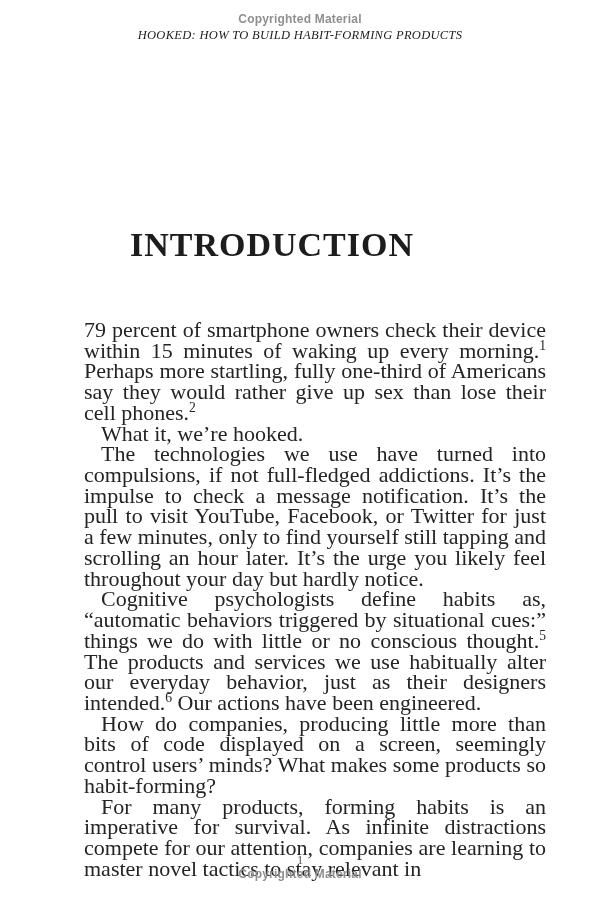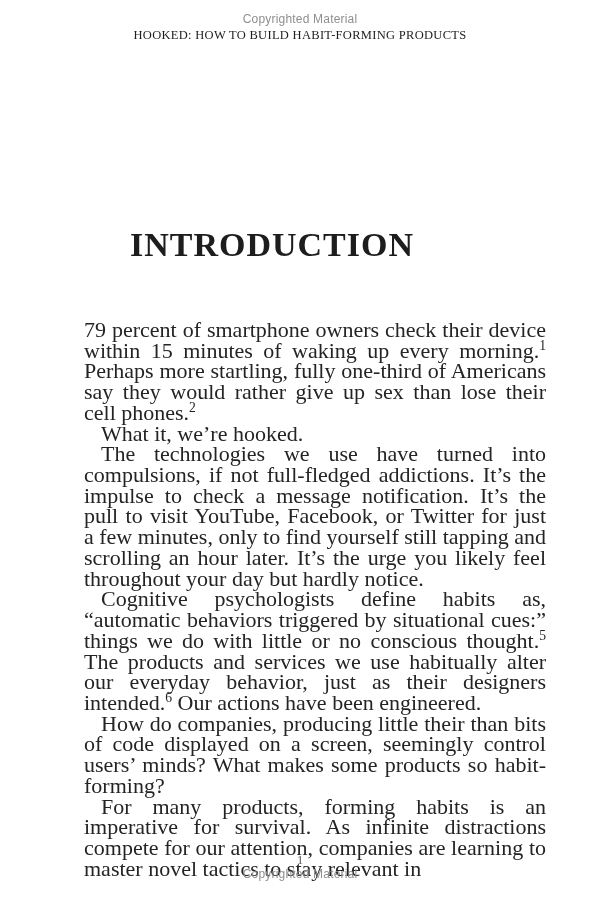--- a/index.html
+++ b/index.html
@@ -14,38 +14,39 @@
     background: #ffffff;
     overflow: hidden;
     font-family: "Liberation Serif", serif;
   }
   .notice {
     position: absolute;
     left: 0;
     width: 600px;
     text-align: center;
     font-family: "Liberation Sans", sans-serif;
-    font-weight: normal;
+    font-weight: bold;
     font-size: 12px;
     color: #8f8f8f;
     letter-spacing: 0.2px;
   }
   .notice-top { top: 12px; }
   .notice-bottom { top: 867px; }
   .running-header {
     position: absolute;
     top: 28px;
     left: 0;
     width: 600px;
     text-align: center;
     font-family: "Liberation Serif", serif;
     font-size: 12.5px;
     color: #1d1d1d;
     letter-spacing: 0.3px;
     white-space: nowrap;
+    font-style: italic;
   }
   .chapter-title {
     position: absolute;
     top: 226px;
     left: 0;
     width: 544px;
     text-align: center;
     font-family: "Liberation Serif", serif;
     font-weight: bold;
     font-size: 34px;
@@ -94,21 +95,21 @@
 
   <div class="running-header">HOOKED: HOW TO BUILD HABIT-FORMING PRODUCTS</div>
 
   <h1 class="chapter-title" style="margin:0;">INTRODUCTION</h1>
 
   <div class="page-body">
       <p class="para">79 percent of smartphone owners check their device within 15 minutes of waking up every morning.<sup>1</sup> Perhaps more startling, fully one-third of Americans say they would rather give up sex than lose their cell phones.<sup>2</sup></p>
       <p class="para indent">What it, we’re hooked.</p>
       <p class="para indent">The technologies we use have turned into compulsions, if not full-fledged addictions. It’s the impulse to check a message notification. It’s the pull to visit YouTube, Facebook, or Twitter for just a few minutes, only to find yourself still tapping and scrolling an hour later. It’s the urge you likely feel throughout your day but hardly notice.</p>
       <p class="para indent">Cognitive psychologists define habits as, “automatic behaviors triggered by situational cues:” things we do with little or no conscious thought.<sup>5</sup> The products and services we use habitually alter our everyday behavior, just as their designers intended.<sup>6</sup> Our actions have been engineered.</p>
-      <p class="para indent">How do companies, producing little their than bits of code displayed on a screen, seemingly control users’ minds? What makes some products so habit-forming?</p>
+      <p class="para indent">How do companies, producing little more than bits of code displayed on a screen, seemingly control users’ minds? What makes some products so habit-forming?</p>
       <p class="para indent">For many products, forming habits is an imperative for survival. As infinite distractions compete for our attention, companies are learning to master novel tactics to stay relevant in</p>
     </div>
 
   <div class="page-number">1</div>
 
   <div class="notice notice-bottom">Copyrighted Material</div>
 
 </div>
 
 </body></html>

